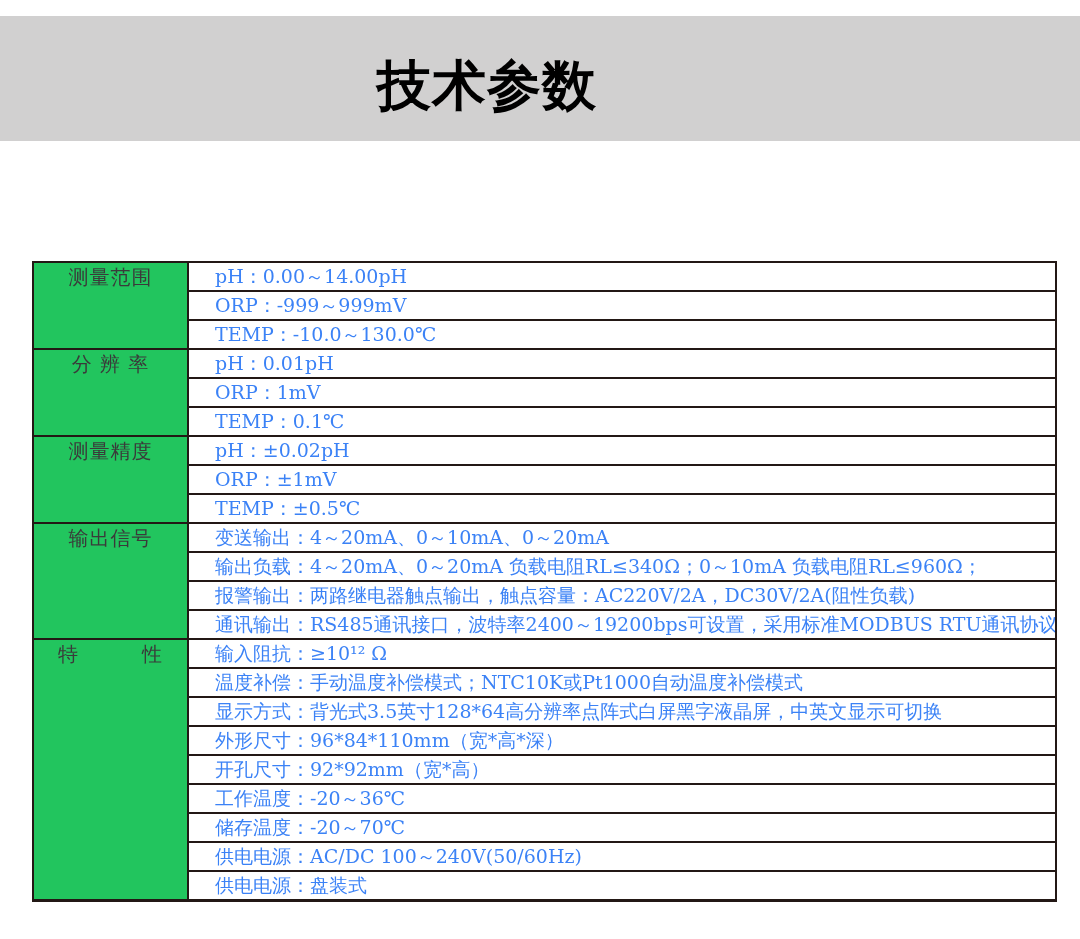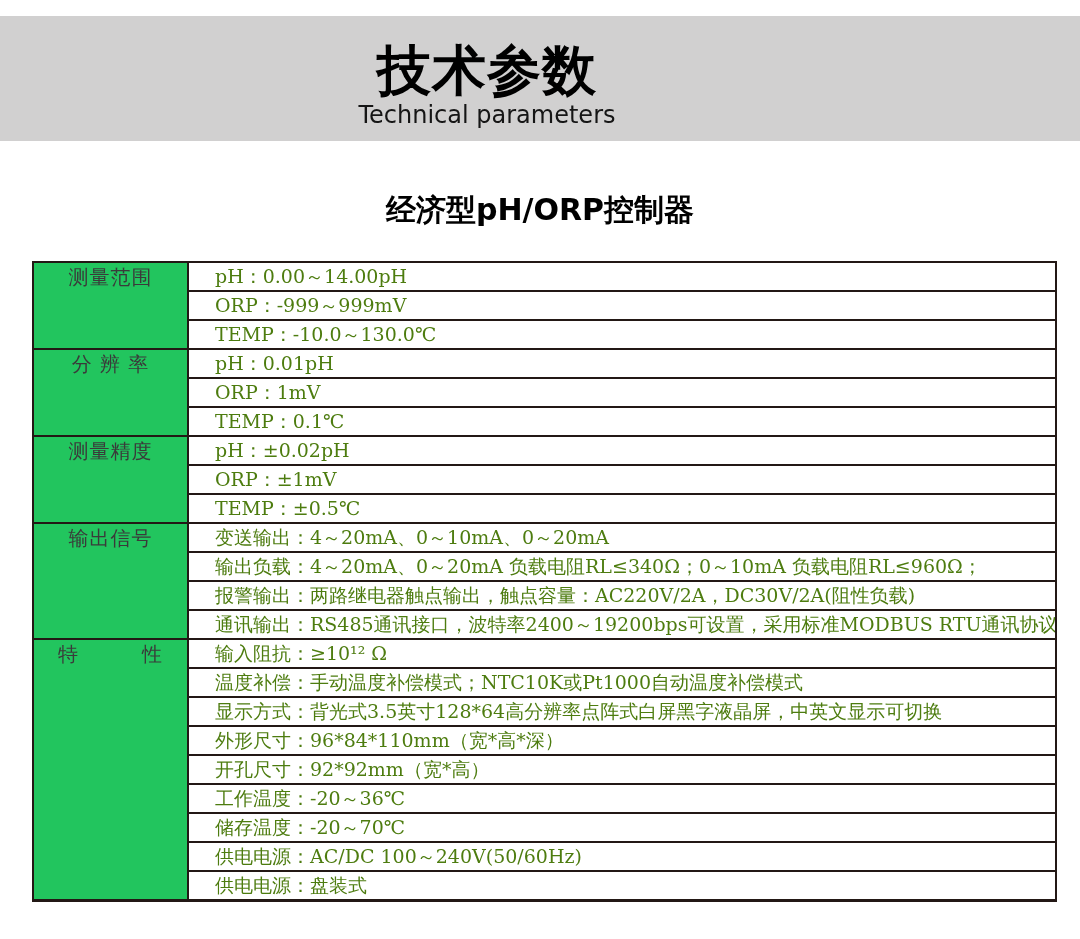--- a/index.html
+++ b/index.html
@@ -81,37 +81,35 @@
     padding-top: 1px;
     color: #3a3a3a;
     letter-spacing: 1px;
     background: #22c55e;
   }
   td.spec-value {
     font-size: 19px;
     height: 27px;
     line-height: 27px;
     padding: 0 6px 0 26px;
-    color: #4d7c0f;
+    color: #3b82f6;
     white-space: nowrap;
     overflow: hidden;
     background: #ffffff;
   }
 </style>
 </head>
 <body>
 
 <div class="page">
 
   <div class="header-band">
     <div class="h-cn">技术参数</div>
-    <div class="h-en">Technical parameters</div>
   </div>
 
-  <div class="product-title">经济型pH/ORP控制器</div>
 
   <table class="spec-table">
     <tbody>
 
       <tr>
         <td class="group-label" rowspan="3">测量范围</td>
         <td class="spec-value">pH：0.00～14.00pH</td>
       </tr>
       <tr>
         <td class="spec-value">ORP：-999～999mV</td>

